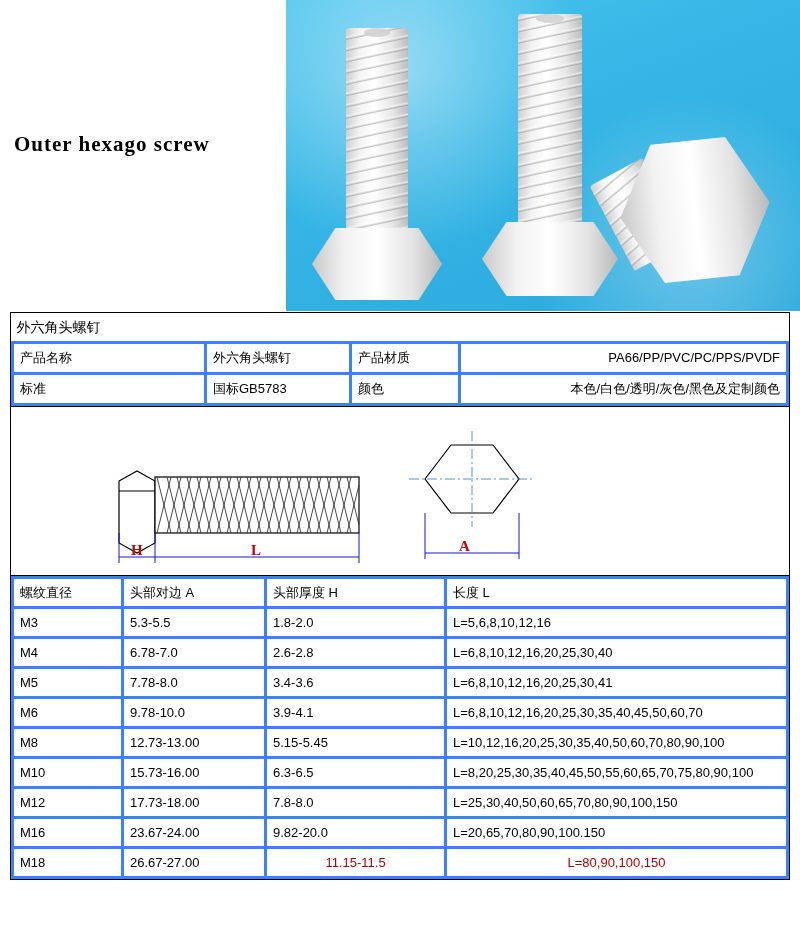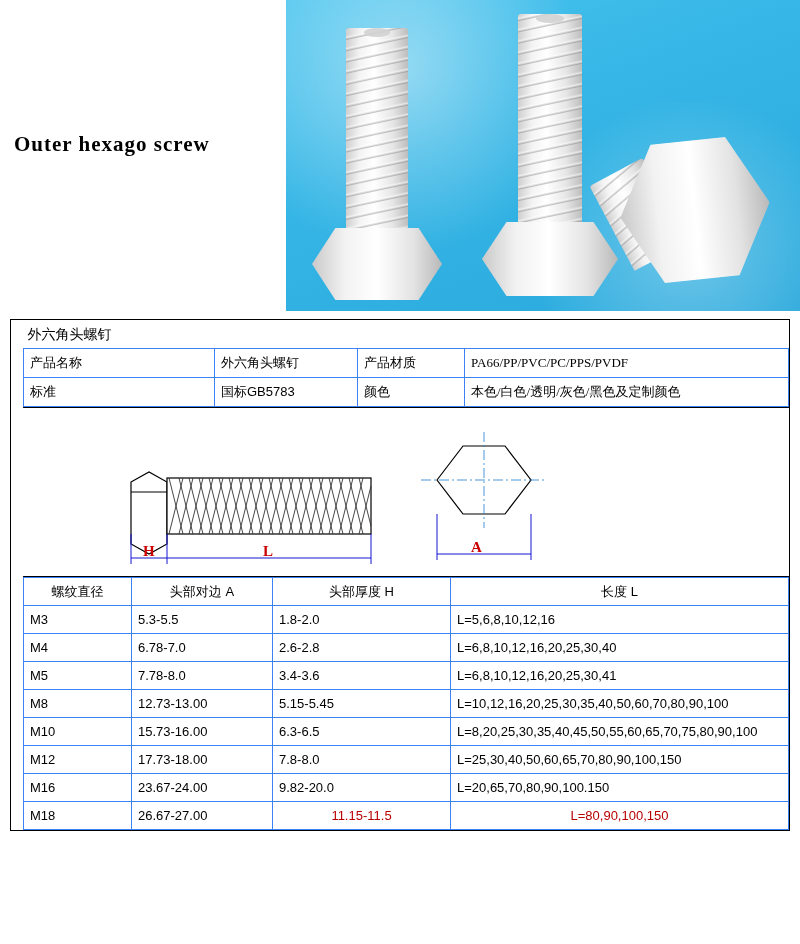--- a/index.html
+++ b/index.html
@@ -85,62 +85,61 @@
     font-size: 21px;
     font-weight: bold;
     letter-spacing: 1px;
     font-family: "Liberation Serif", serif;
   }
 
   
   .sheet {
     position: absolute;
     left: 10px;
-    top: 319px;
+    top: 312px;
     width: 780px;
     border: 1px solid #000;
     box-sizing: border-box;
-    padding-left: 12px;
   }
   table {
     border-collapse: collapse;
     width: 100%;
     font-size: 13px;
   }
   td {
-    border: 1px solid #3b82f6;
+    border: 3px solid #3b82f6;
     padding: 2px 6px;
     vertical-align: middle;
     height: 24px;
     line-height: 16px;
   }
   .hdr-row td { font-weight: normal; }
   .title-cell {
     border-left: none;
     border-right: none;
     border-top: none;
     font-size: 14px;
     padding-left: 4px;
   }
-  .ctr { text-align: left; font-family: Liberation Serif, serif; }
+  .ctr { text-align: right; }
 
   
   .diagram-wrap {
     position: relative;
     height: 168px;
     background: #fff;
   }
   .diagram-svg { display: block; }
 
   
   .data-table td { height: 23px; font-size: 13px; }
   .data-table .c0 { width: 95px; }
   .data-table .c1 { width: 128px; }
   .data-table .c2 { width: 165px; }
-  .bold-lbl { font-weight: bold; text-align: center; }
+  .bold-lbl { font-weight: bold; }
   .red { color: #b80000; text-align: center; }
 </style>
 </head>
 <body>
 
 <div class="hero">
   <div class="glow"></div>
   <div class="glow2"></div>
 
   <div class="bolt">
@@ -296,20 +295,26 @@
       <td>2.6-2.8</td>
       <td>L=6,8,10,12,16,20,25,30,40</td>
     </tr>
     <tr>
       <td>M5</td>
       <td>7.78-8.0</td>
       <td>3.4-3.6</td>
       <td>L=6,8,10,12,16,20,25,30,41</td>
     </tr>
     <tr>
+      <td>M6</td>
+      <td>9.78-10.0</td>
+      <td>3.9-4.1</td>
+      <td>L=6,8,10,12,16,20,25,30,35,40,45,50,60,70</td>
+    </tr>
+    <tr>
       <td>M8</td>
       <td>12.73-13.00</td>
       <td>5.15-5.45</td>
       <td>L=10,12,16,20,25,30,35,40,50,60,70,80,90,100</td>
     </tr>
     <tr>
       <td>M10</td>
       <td>15.73-16.00</td>
       <td>6.3-6.5</td>
       <td>L=8,20,25,30,35,40,45,50,55,60,65,70,75,80,90,100</td>

